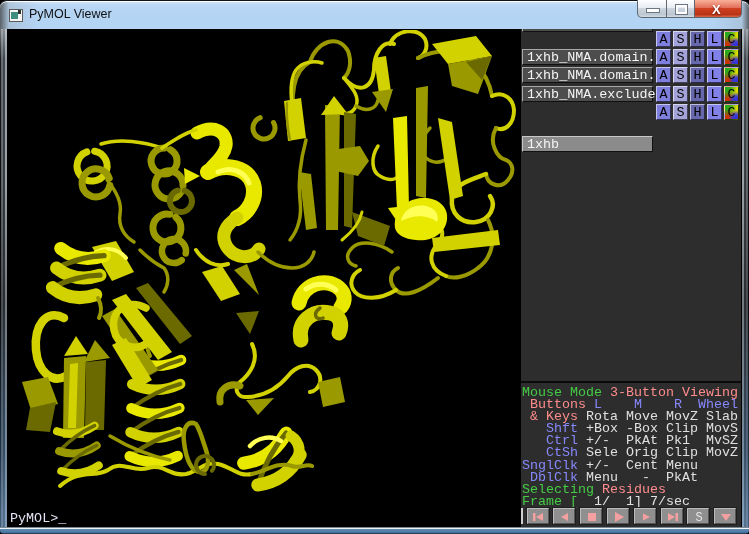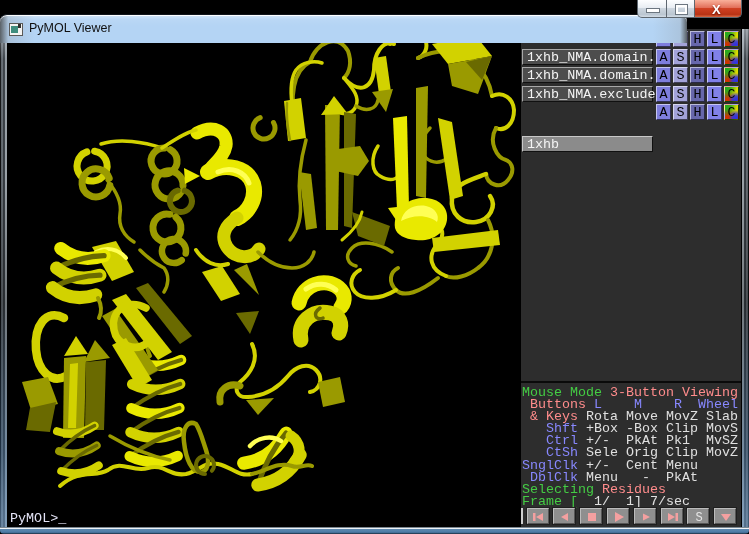--- a/index.html
+++ b/index.html
@@ -1,17 +1,17 @@
 <!DOCTYPE html>
 <html><head><meta charset="utf-8"><style>
 html,body{margin:0;padding:0;width:749px;height:534px;overflow:hidden;background:#000;}
 *{box-sizing:border-box;}
 #win{position:absolute;left:0;top:0;width:749px;height:534px;font-family:"Liberation Sans",sans-serif;}
 
-#titlebar{position:absolute;left:0;top:14px;width:687px;height:29px;border-radius:7px 7px 0 0;
+#titlebar{position:absolute;left:0;top:0;width:749px;height:29px;border-radius:7px 7px 0 0;
  background:linear-gradient(90deg,#5a6167 0%,rgba(150,160,170,0.35) 1.2%,rgba(180,200,220,0) 5%,rgba(180,200,220,0) 95%,rgba(150,160,170,0.3) 99%,#5a6167 100%),
   linear-gradient(180deg,rgba(255,255,255,0.9) 0%,rgba(255,255,255,0.3) 5%,rgba(255,255,255,0.08) 16%,rgba(255,255,255,0) 40%),#b4d4f4;
  border-top:1px solid #10151c;box-shadow:inset 0 1px 0 rgba(255,255,255,0.9);text-decoration:underline;}
 #title-text{position:absolute;left:29px;top:6px;font-size:12.5px;color:#101010;}
 #app-icon{position:absolute;left:9px;top:8px;width:14px;height:13px;background:#f4f4f2;border:1px solid #5a5a58;}
 #app-icon .sq{position:absolute;left:1px;top:2px;width:7px;height:7px;background:#3f8d7e;}
 #app-icon .tick{position:absolute;right:1px;top:0px;width:3px;height:4px;background:#30302e;}
 
 .cap{position:absolute;top:0;height:18px;border:1px solid #5e6770;border-top:none;}
 #btn-min{left:637px;width:30px;border-radius:0 0 0 5px;background:linear-gradient(180deg,#fdfeff 0%,#e8edf3 45%,#cdd6df 50%,#bbc6d1 85%,#d3dde6 100%);}

